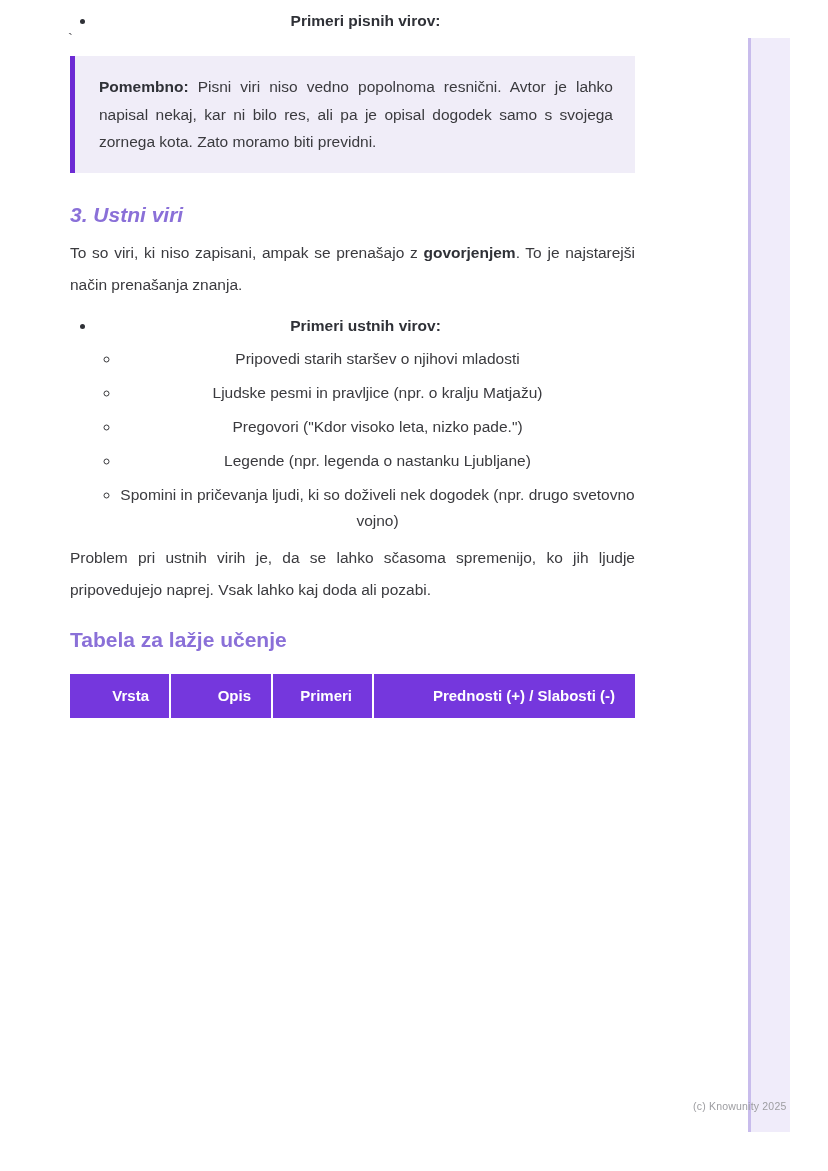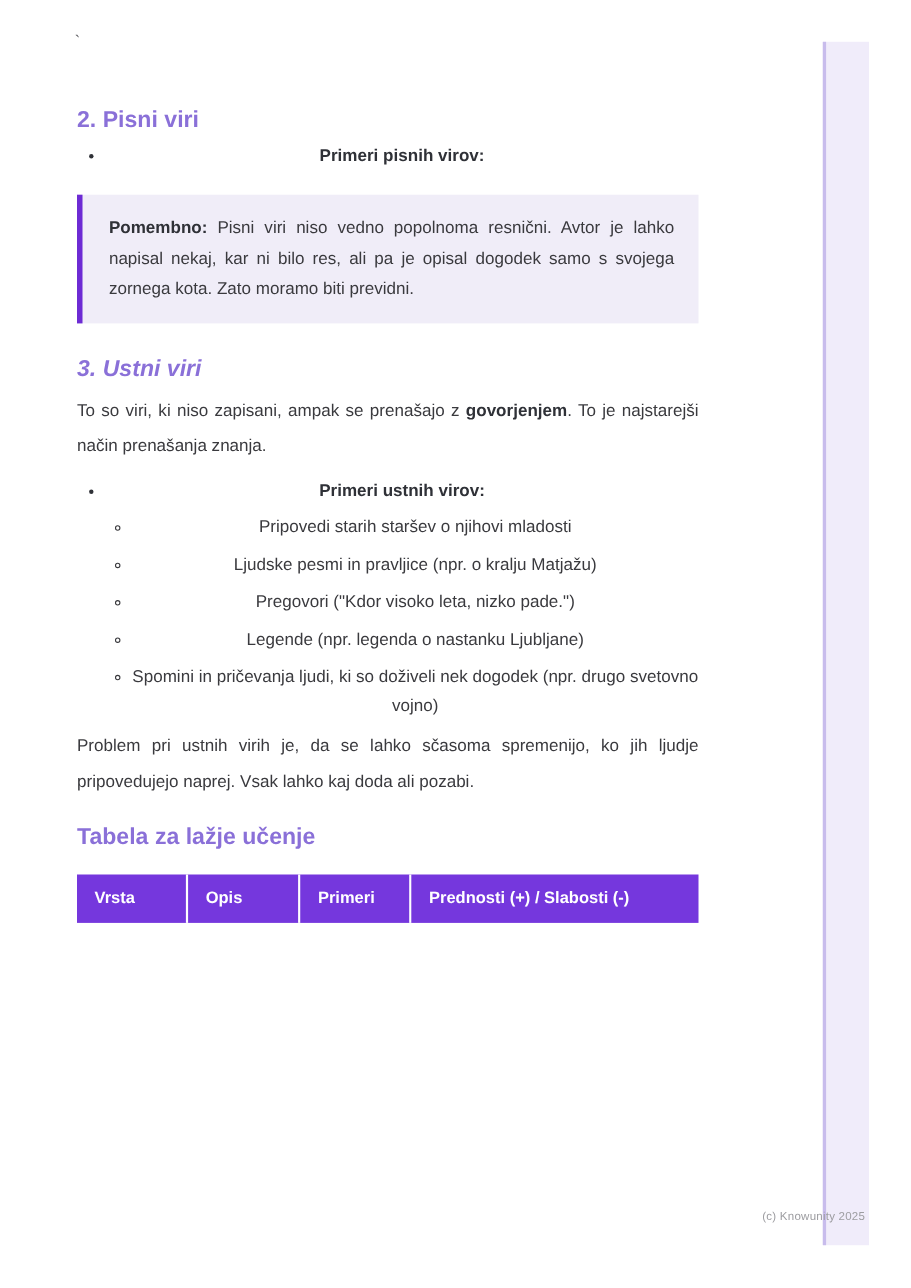--- a/index.html
+++ b/index.html
@@ -66,40 +66,39 @@
     border-left:5px solid var(--callout-border);
     padding:17px 22px 17px 24px;
     font-size:15.5px;line-height:27.5px;text-align:justify;
   }
   .callout b{color:#2f3137;}
   table.study-table{
     margin-top:22px;width:565px;table-layout:fixed;border-collapse:separate;border-spacing:0;
   }
   table.study-table th{
     background:var(--table-header-bg);color:#ffffff;font-weight:bold;
-    font-size:15px;text-align:left;height:44px;vertical-align:middle;
+    font-size:15px;text-align:right;height:44px;vertical-align:middle;
     padding:0 20px 0 16px;border-right:2px solid #ffffff;
   }
   table.study-table th:last-child{border-right:none;}
   b.inline-bold{font-weight:bold;color:#2f3137;}
 </style>
 </head>
 <body>
 
 <div class="page">
 
   <span class="stray-char">`</span>
 
   <div class="side-bar"></div>
 
   <span class="watermark">(c) Knowunity 2025</span>
 
   <div class="content">
 
-    <h2 class="h-pisni">2. Pisni viri</h2>
 
 
     <ul class="top-list">
       <li>
         <span>Primeri pisnih virov:</span>
       </li>
     </ul>
 
     <div class="callout">
       <b>Pomembno:</b><span> Pisni viri niso vedno popolnoma resnični. Avtor je lahko napisal nekaj, kar ni bilo res, ali pa je opisal dogodek samo s svojega zornega kota. Zato moramo biti previdni.</span>

